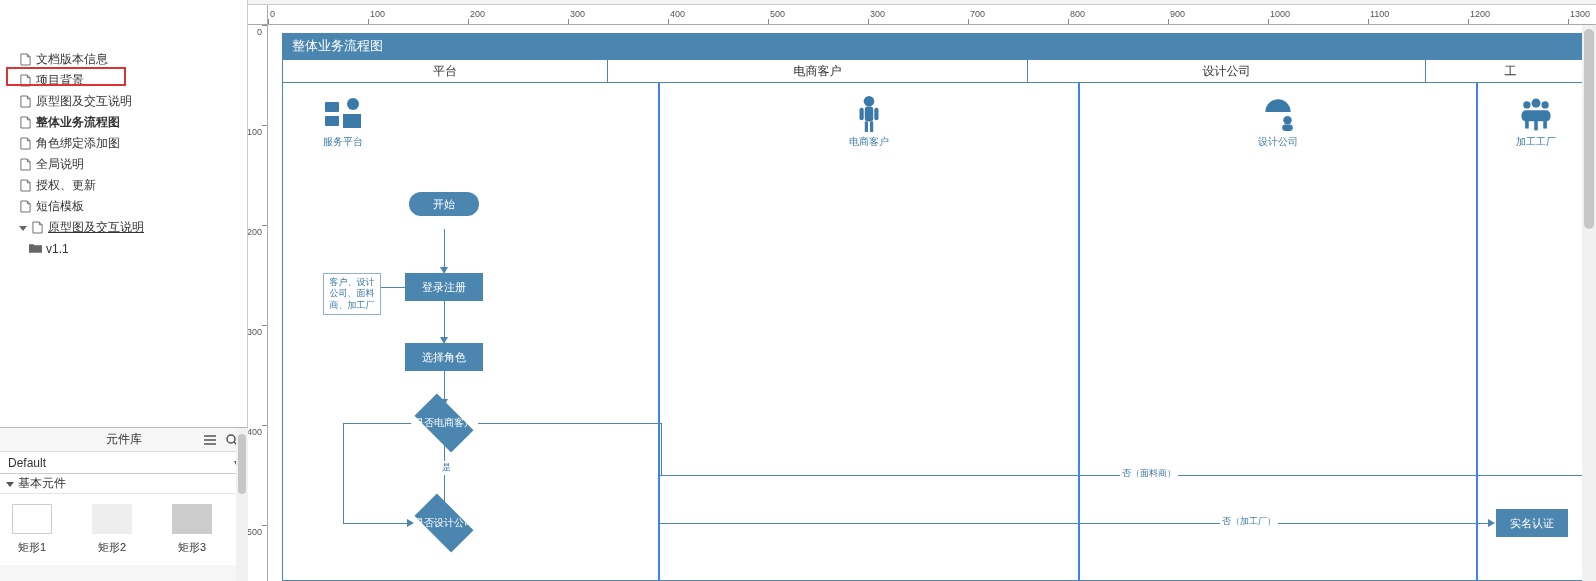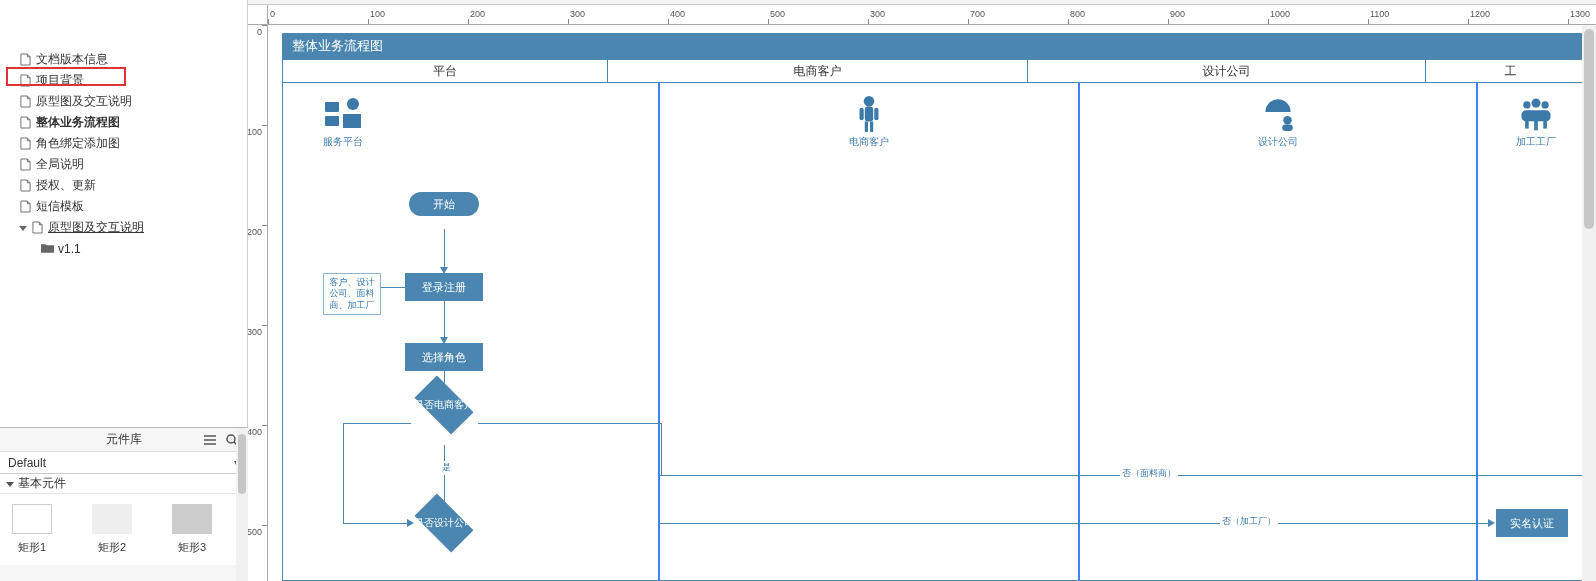--- a/index.html
+++ b/index.html
@@ -287,21 +287,21 @@
           </svg>
         </span>
       <span class="page-icon">
           <svg viewBox="0 0 12 14">
             <path fill="none" stroke="currentColor" d="M1 1h7l3 3v9H1z"></path>
             <path fill="none" stroke="currentColor" d="M8 1v3h3"></path>
           </svg>
         </span>
       <span>原型图及交互说明</span>
     </div>
-    <div class="tree-row lvl2" style="padding-left:40px">
+    <div class="tree-row lvl2" style="padding-left:28px">
       <span class="folder-icon">
           <svg viewBox="0 0 14 11">
             <path fill="currentColor" d="M0 1h5l1 1h8v8H0z"></path>
           </svg>
         </span>
       <span>v1.1</span>
     </div>
   </div>
 
   <div class="red-box"></div>
@@ -472,21 +472,21 @@
         <div class="vline" style="left:161px; top:218px; height:38px"></div>
         <div class="arrow-down" style="left:157px; top:254px"></div>
 
         <div class="node rect" style="left:122px; top:260px; width:78px; height:28px">
             <span>选择角色</span>
           </div>
 
         <div class="vline" style="left:161px; top:288px; height:30px"></div>
         <div class="arrow-down" style="left:157px; top:316px"></div>
 
-        <div class="node diamond" style="left:125px; top:300px; width:72px; height:44px">
+        <div class="node diamond" style="left:125px; top:318px; width:72px; height:44px">
           <div class="dshape"></div>
             <span class="dlabel">是否电商客户</span>
         </div>
 
         <div class="hline" style="left:60px; top:340px; width:68px"></div>
         <div class="vline" style="left:60px; top:340px; height:100px"></div>
         <div class="hline" style="left:60px; top:440px; width:68px"></div>
         <div class="arrow-right" style="left:124px; top:436px"></div>
 
         <div class="vline" style="left:161px; top:362px; height:20px"></div>

